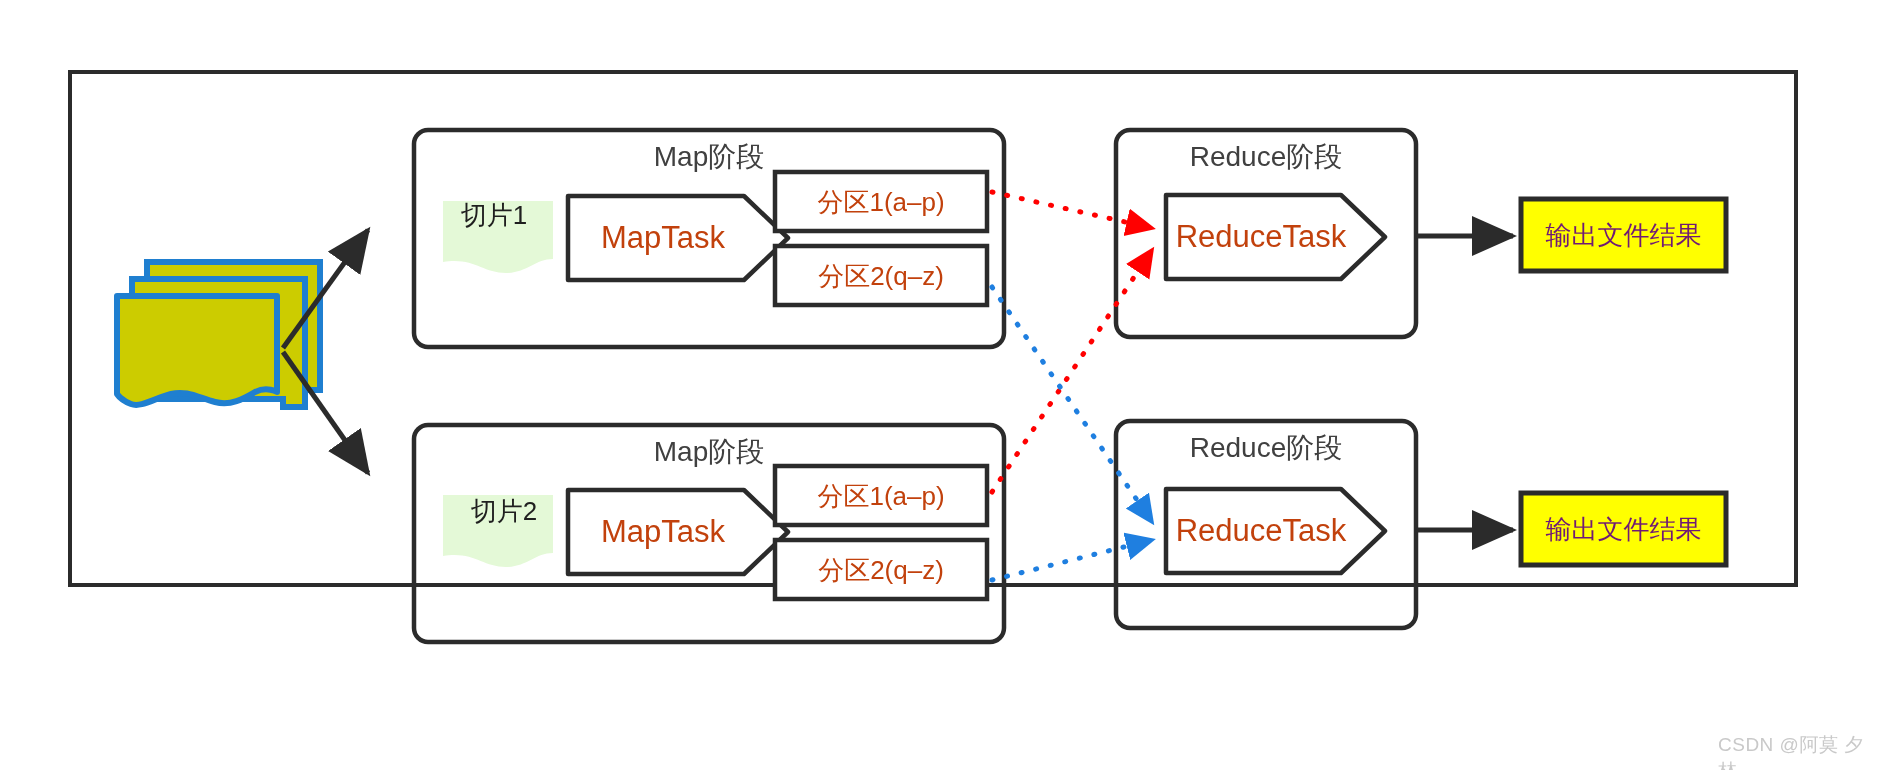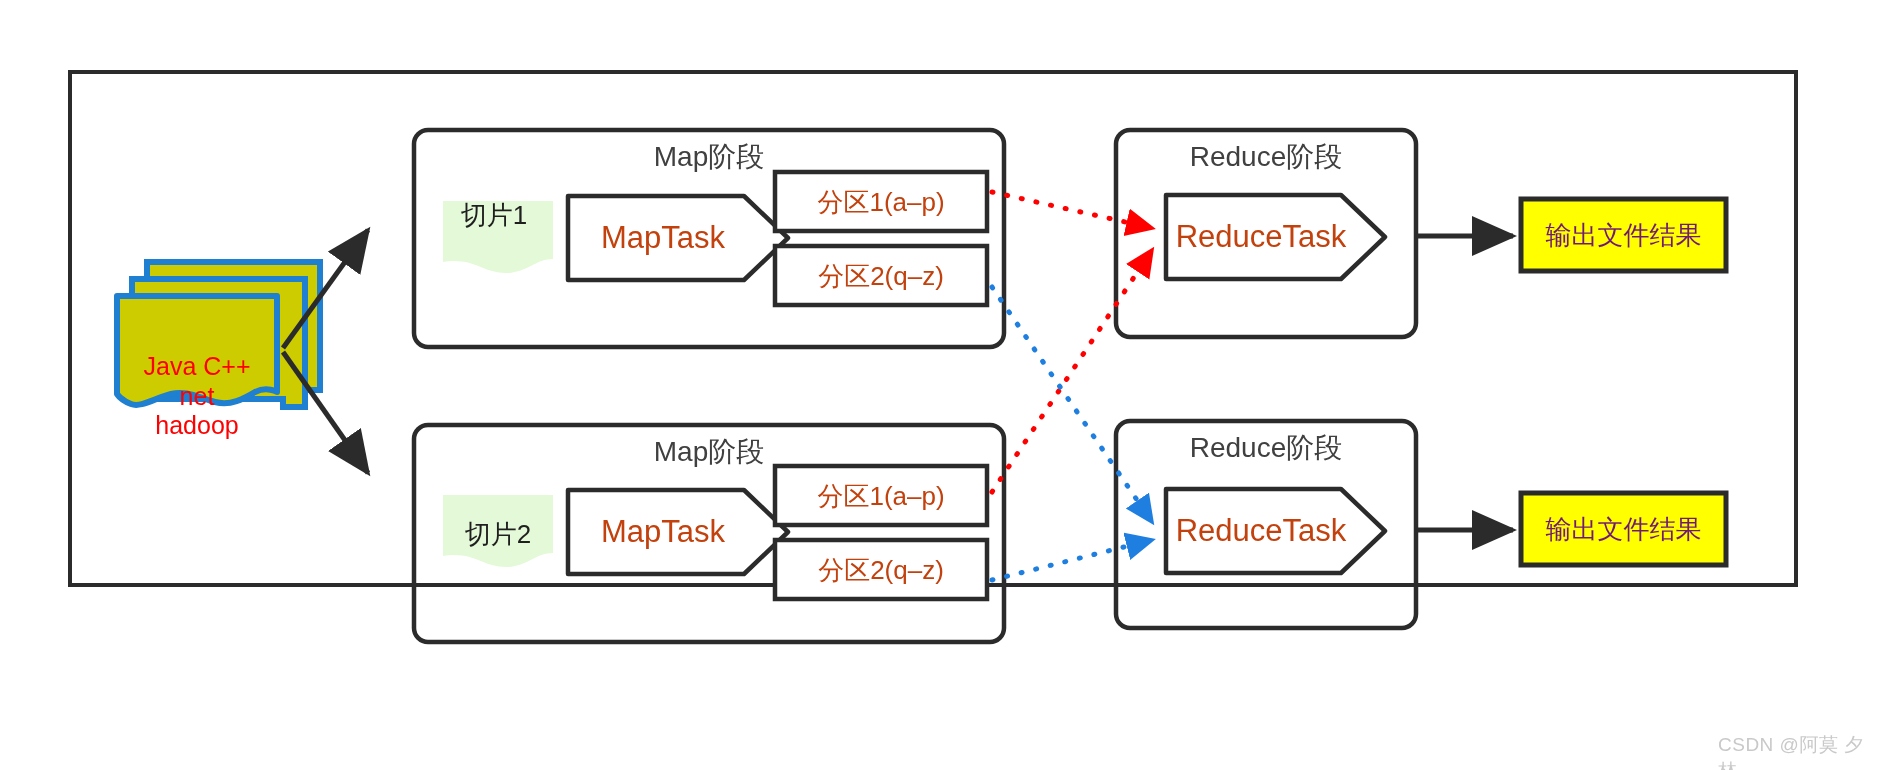--- a/index.html
+++ b/index.html
@@ -84,34 +84,29 @@
 
     <line x1="992" y1="192" x2="1152" y2="228" stroke="#ff0000" stroke-width="5" stroke-linecap="round" stroke-dasharray="1 14" marker-end="url(#ah-red)"></line>
 
     <line x1="992" y1="492" x2="1152" y2="250" stroke="#ff0000" stroke-width="5" stroke-linecap="round" stroke-dasharray="1 14" marker-end="url(#ah-red)"></line>
 
     <line x1="992" y1="287" x2="1152" y2="522" stroke="#1f7fe0" stroke-width="5" stroke-linecap="round" stroke-dasharray="1 14" marker-end="url(#ah-blue)"></line>
 
     <line x1="992" y1="580" x2="1152" y2="540" stroke="#1f7fe0" stroke-width="5" stroke-linecap="round" stroke-dasharray="1 14" marker-end="url(#ah-blue)"></line>
   </svg>
 
-  <div class="lbl doc-title" style="left:122px;top:352px;width:150px;">
-    <div>Java C++</div>
-    <div>net</div>
-    <div>hadoop</div>
-  </div>
 
   <div class="lbl stage-title center" style="left:594px;top:140px;width:230px;height:34px;">Map阶段</div>
   <div class="lbl slice-title center" style="left:443px;top:195px;width:102px;height:40px;">切片1</div>
   <div class="lbl node-title center" style="left:568px;top:218px;width:190px;height:40px;">MapTask</div>
   <div class="lbl part-title center" style="left:775px;top:182px;width:212px;height:40px;">分区1(a–p)</div>
   <div class="lbl part-title center" style="left:775px;top:256px;width:212px;height:40px;">分区2(q–z)</div>
 
   <div class="lbl stage-title center" style="left:594px;top:435px;width:230px;height:34px;">Map阶段</div>
-  <div class="lbl slice-title center" style="left:443px;top:514px;width:110px;height:40px;">切片2</div>
+  <div class="lbl slice-title center" style="left:443px;top:491px;width:110px;height:40px;padding-left:6px;">切片2</div>
   <div class="lbl node-title center" style="left:568px;top:512px;width:190px;height:40px;">MapTask</div>
   <div class="lbl part-title center" style="left:775px;top:476px;width:212px;height:40px;">分区1(a–p)</div>
   <div class="lbl part-title center" style="left:775px;top:550px;width:212px;height:40px;">分区2(q–z)</div>
 
   <div class="lbl stage-title center" style="left:1146px;top:140px;width:240px;height:34px;">Reduce阶段</div>
   <div class="lbl node-title center" style="left:1166px;top:217px;width:190px;height:40px;">ReduceTask</div>
   <div class="lbl out-title center" style="left:1521px;top:215px;width:205px;height:40px;">输出文件结果</div>
 
   <div class="lbl stage-title center" style="left:1146px;top:431px;width:240px;height:34px;">Reduce阶段</div>
   <div class="lbl node-title center" style="left:1166px;top:511px;width:190px;height:40px;">ReduceTask</div>

